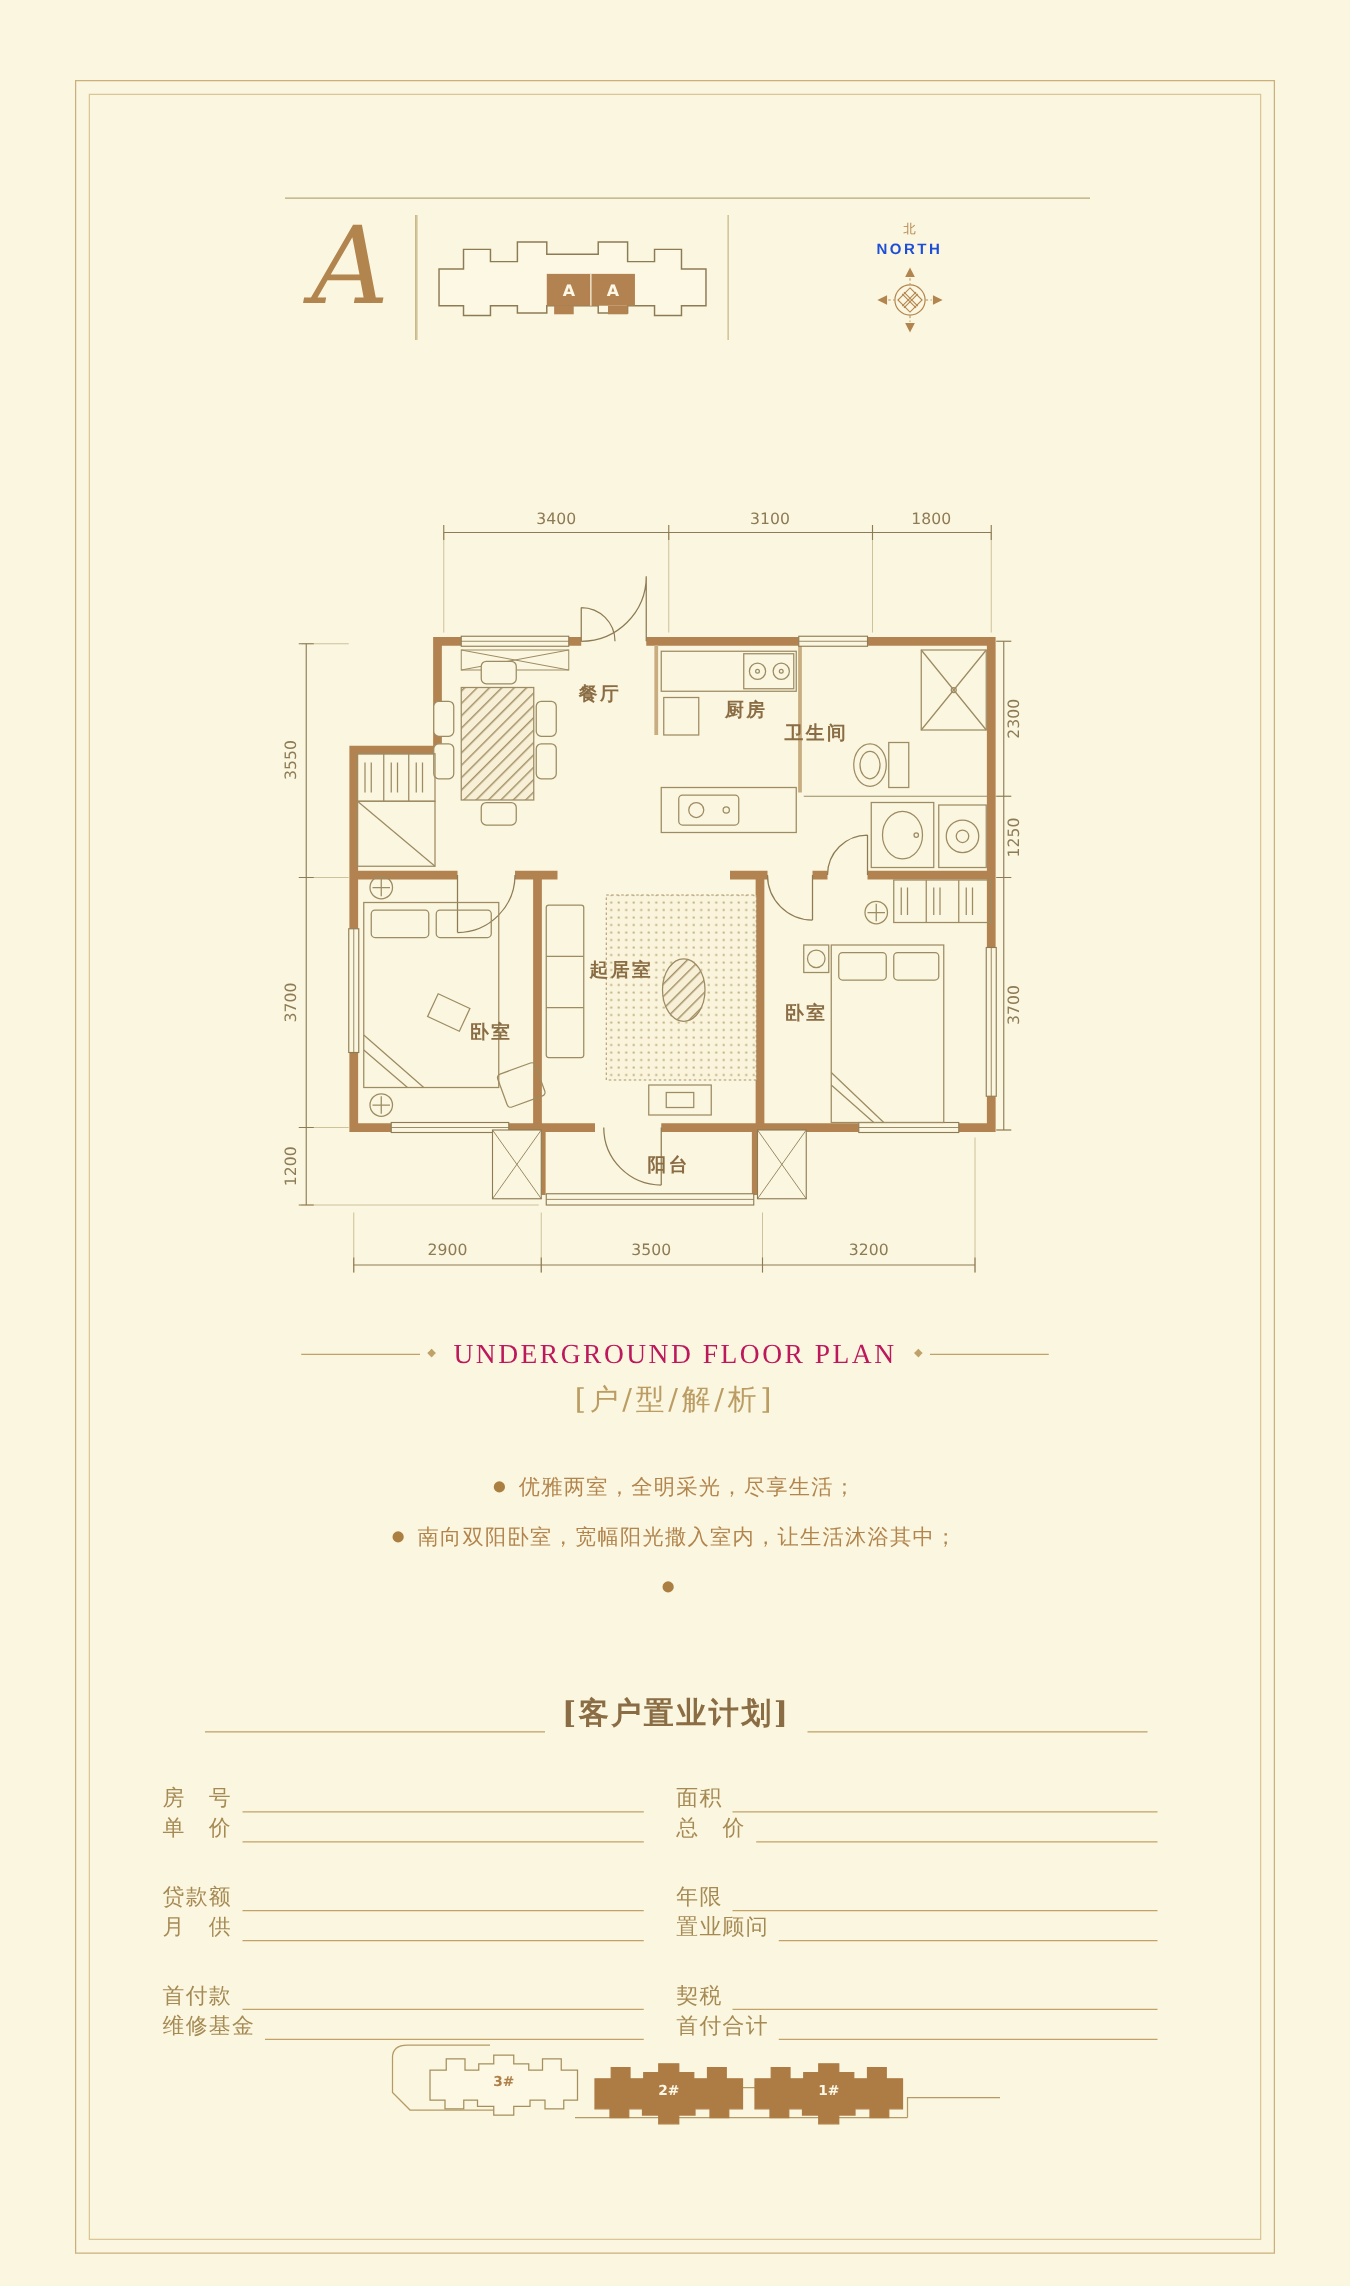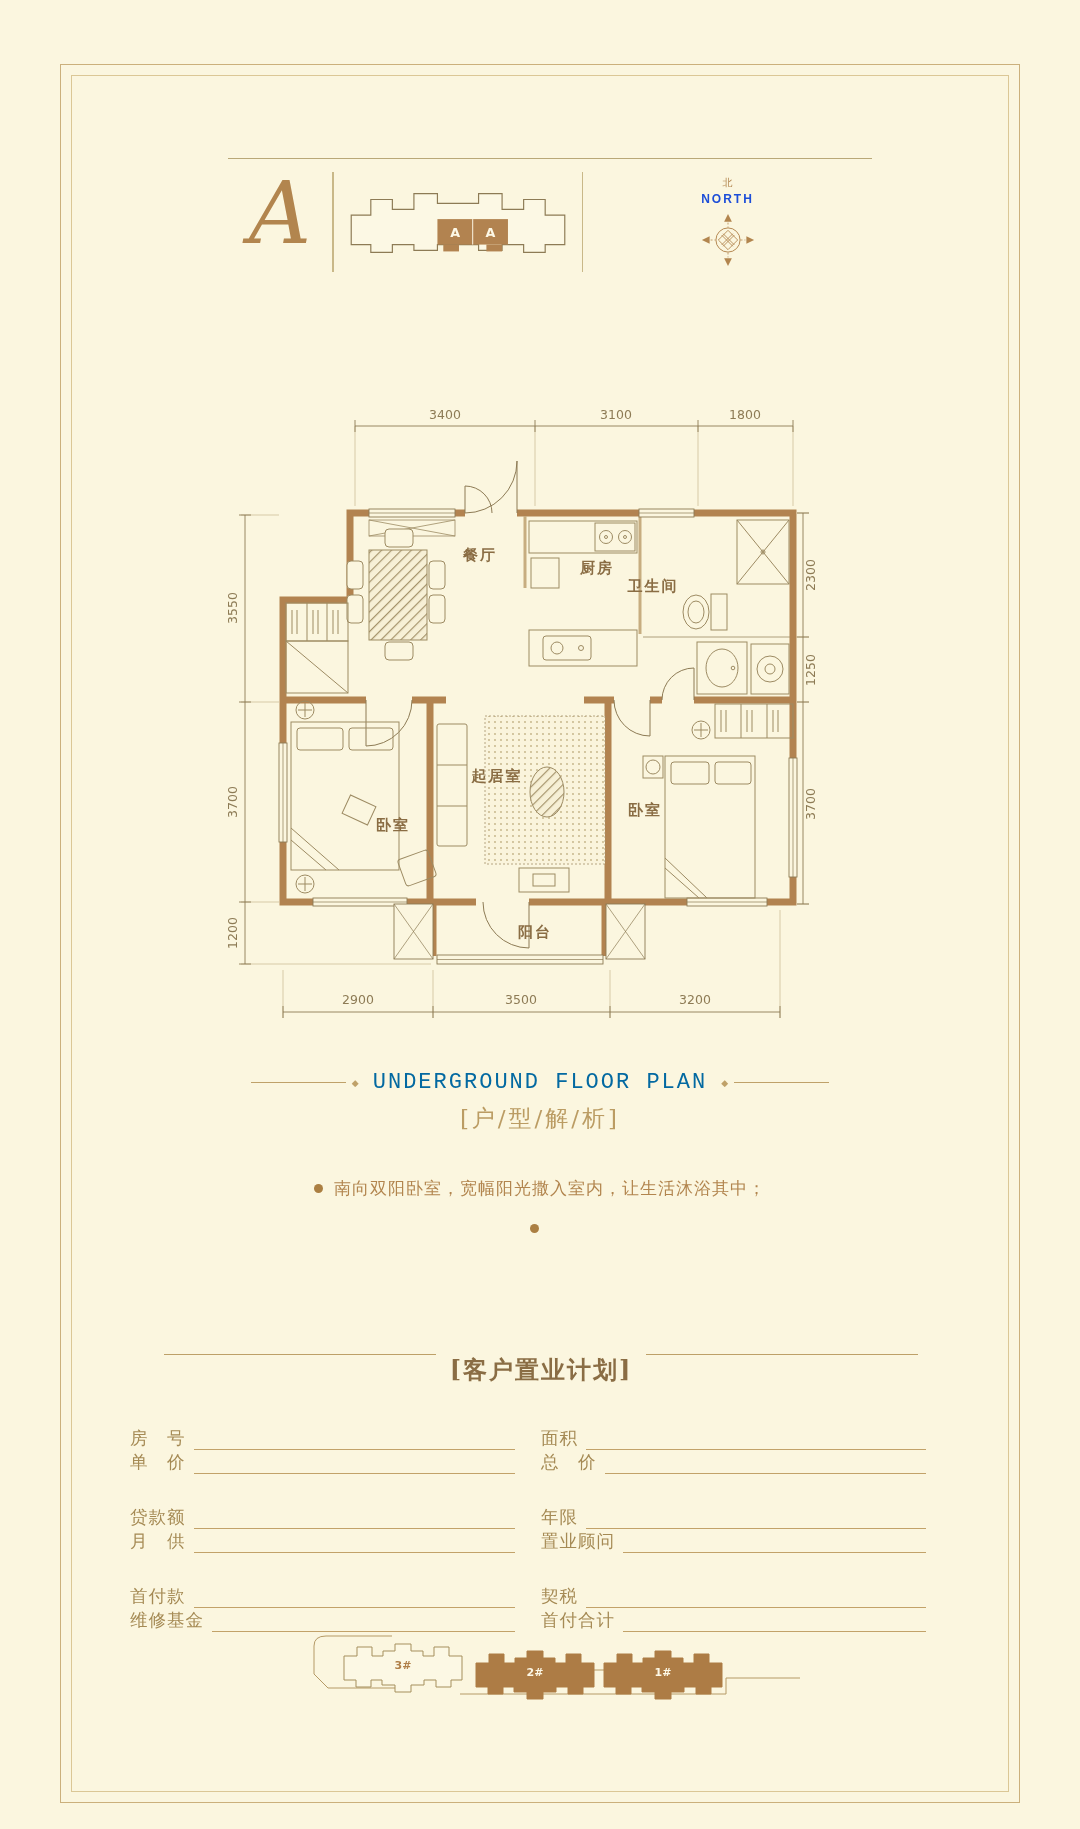--- a/index.html
+++ b/index.html
@@ -28,28 +28,28 @@
   .room-label{font-size:15px;font-weight:600;fill:#8a6d44;letter-spacing:2px}
   .dim{font-size:12.5px;fill:#8d7b55}
   .kp-a{font-size:13px;font-weight:bold;fill:#fdf8e6}
   .bnum{font-size:11px;fill:#fdf8e6;font-weight:bold}
   .bnum3{font-size:11px;fill:#b08049;font-weight:bold}
   
   .analysis{position:absolute;left:0;right:0;top:1070px;text-align:center}
   .a-titlerow{display:flex;align-items:center;justify-content:center}
   .t-line{width:95px;height:1px;background:#bfa169}
   .t-diamond{font-size:9px;color:#bfa169;margin:0 6px}
-  .a-title{font-family:Liberation Mono, monospace;font-size:22px;color:#0369a1;letter-spacing:2px;margin:0 8px}
+  .a-title{font-family:Liberation Serif, serif;font-size:22px;color:#be185d;letter-spacing:2px;margin:0 8px}
   .a-sub{font-family:"DejaVu Serif","Liberation Serif",serif;font-size:23px;color:#bb9c63;letter-spacing:3px;margin-top:8px}
   .bullets{list-style:none;margin:34px 0 0;padding:0}
   .bullets li{display:flex;align-items:center;justify-content:center;height:40px;font-size:17px;color:#b2854e;letter-spacing:1px}
   .dot{width:9px;height:9px;border-radius:50%;background:#ab7f42;margin-right:11px;flex:0 0 auto}
   
   .form{position:absolute;left:130px;top:1354px;width:822px}
-  .f-titlerow{display:flex;align-items:flex-start;justify-content:center;gap:14px}
+  .f-titlerow{display:flex;align-items:flex-end;justify-content:center;gap:14px}
   .f-line{flex:1;max-width:272px;height:1px;background:#bda068}
   .f-title{font-family:"DejaVu Serif","Liberation Serif",serif;font-size:24px;font-weight:bold;color:#8a6d44;letter-spacing:2px}
   .f-rows{margin-top:40px}
   .f-row{display:grid;grid-template-columns:repeat(2,1fr);margin-bottom:31px}
   .f-cell{display:flex;align-items:flex-end;padding-right:26px}
   .f-label{font-size:17.5px;color:#a58a54;letter-spacing:1px;white-space:nowrap}
   .f-ul{flex:1;border-bottom:1px solid #c2a269;height:16px;margin-left:8px}
   
   .siteplan{position:absolute;left:280px;top:1622px}
 </style>
@@ -291,20 +291,24 @@
       <span class="t-line"></span>
       <span class="t-diamond">◆</span>
       <span class="a-title">UNDERGROUND FLOOR PLAN</span>
       <span class="t-diamond">◆</span>
       <span class="t-line"></span>
     </div>
     <div class="a-sub">[户/型/解/析]</div>
     <ul class="bullets">
       <li>
           <span class="dot"></span>
+          <span>优雅两室，全明采光，尽享生活；</span>
+        </li>
+      <li>
+          <span class="dot"></span>
           <span>南向双阳卧室，宽幅阳光撒入室内，让生活沐浴其中；</span>
         </li>
       <li>
           <span class="dot"></span>
         </li>
     </ul>
   </div>
 
   <div class="form">
     <div class="f-titlerow">

